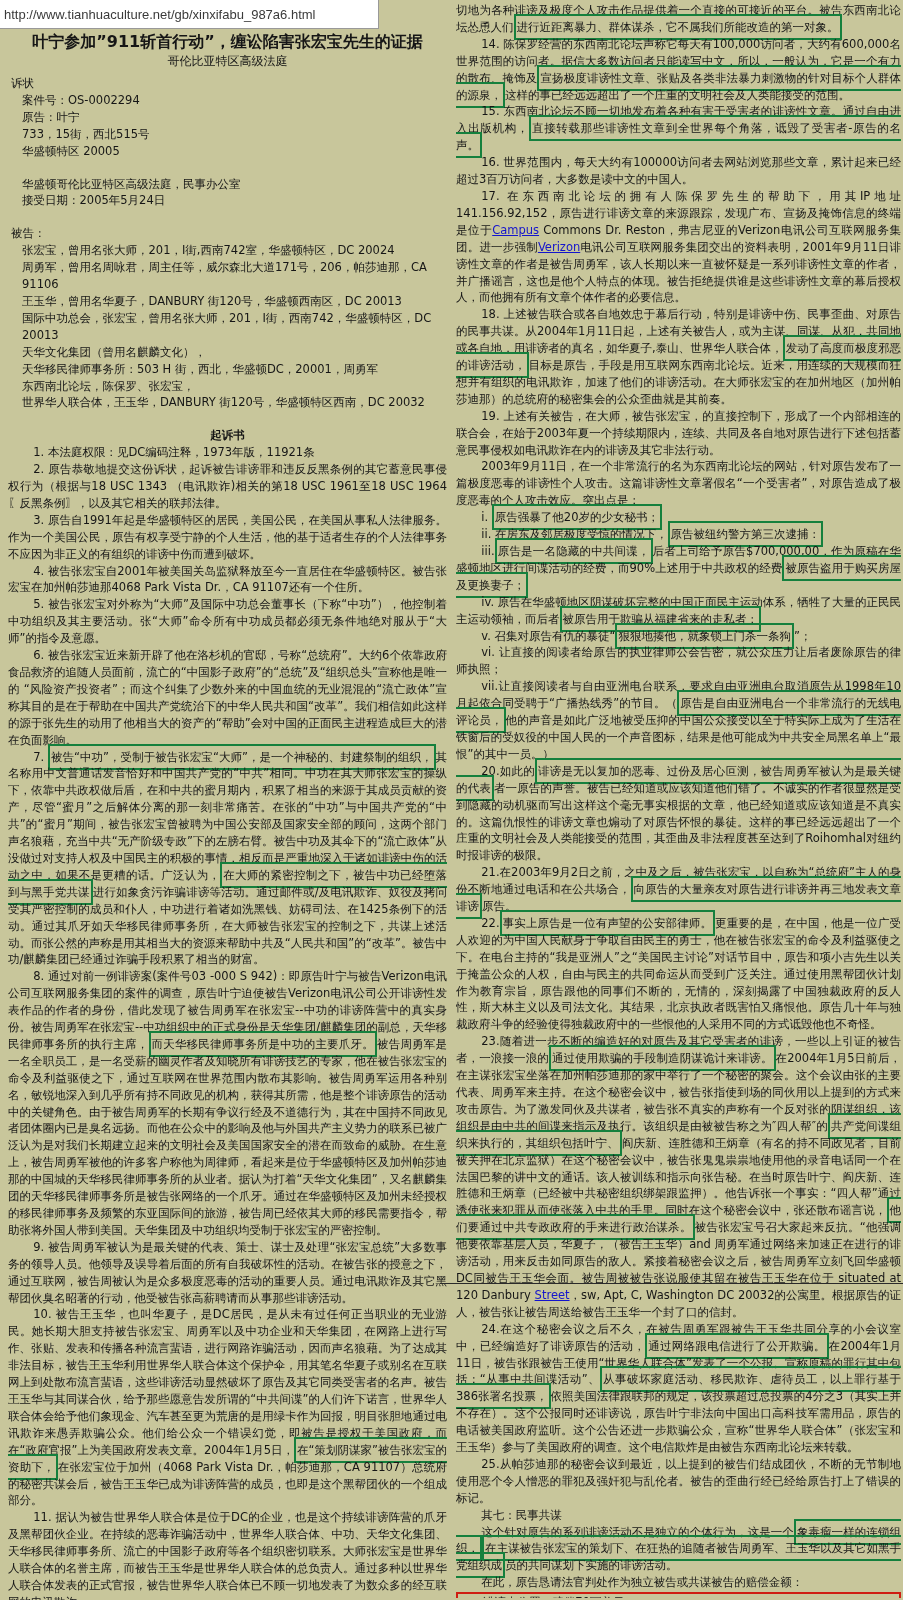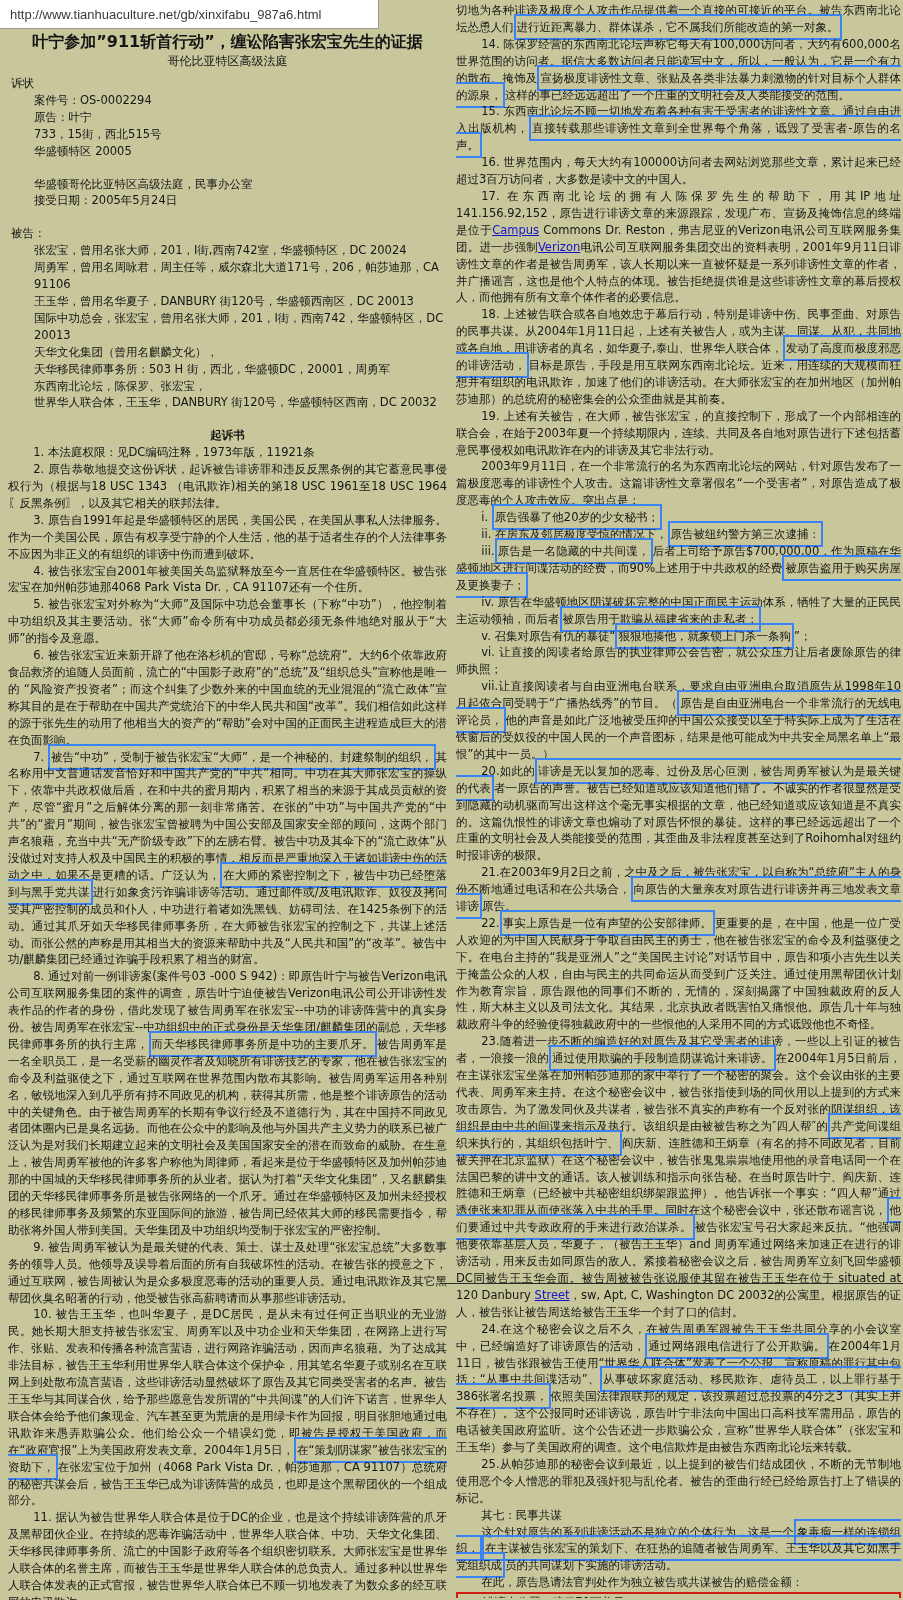--- a/index.html
+++ b/index.html
@@ -1,33 +1,33 @@
 <!DOCTYPE html>
 <html><head>
 <meta charset="utf-8">
 <style>
   html,body{margin:0;padding:0;}
   body{width:903px;height:1600px;position:relative;background:#c8c69b;
        font-family:"DejaVu Sans","Liberation Sans",sans-serif;color:#161616;overflow:hidden;}
   .urlbar{position:absolute;left:0;top:0;width:379px;height:29px;background:#ffffff;
           border-right:1px solid #999;border-bottom:1px solid #999;
           font-family:"Liberation Sans",sans-serif;font-size:13px;color:#3a3a3a;
-          display:flex;align-items:center;padding-left:10px;box-sizing:border-box;white-space:nowrap;}
+          display:flex;align-items:center;padding-left:4px;box-sizing:border-box;white-space:nowrap;}
   .col{position:absolute;font-size:11.5px;line-height:16.9px;text-align:justify;overflow:hidden;}
   #leftcol{left:8px;top:31px;width:439px;height:1569px;}
   #rightcol{left:456px;top:2px;width:445px;height:1596px;}
   .doc-title{font-size:16px;font-weight:bold;text-align:center;line-height:22px;margin-top:0;}
   .doc-sub{font-size:12px;font-weight:normal;text-align:center;line-height:16px;margin-bottom:6px;}
   .h{font-weight:normal;margin-left:3px;}
-  .ln{margin-left:26px;text-align:left;}
+  .ln{margin-left:14px;text-align:left;}
   .c{text-align:center;font-weight:bold;}
   .sp{height:16px;}
   .p{text-indent:2.2em;}
   .pn{text-indent:0;}
-  .seg-r{border:2px solid #3b82f6;padding:4px 1px;}
+  .seg-r{border:2px solid #15803d;padding:4px 1px;}
   .seg-l{color:#1414cc;text-decoration:underline;cursor:pointer;}
   .bx{border:2px solid #cf1d12;margin:1px 0;}
   .bx .bl{text-indent:2.2em;text-align:left;}
   .hline{position:absolute;left:440px;top:1283px;width:463px;height:0;
          border-top:1.5px solid #2a2a2a;}
 </style>
 </head>
 <body>
 
 <div class="urlbar">

